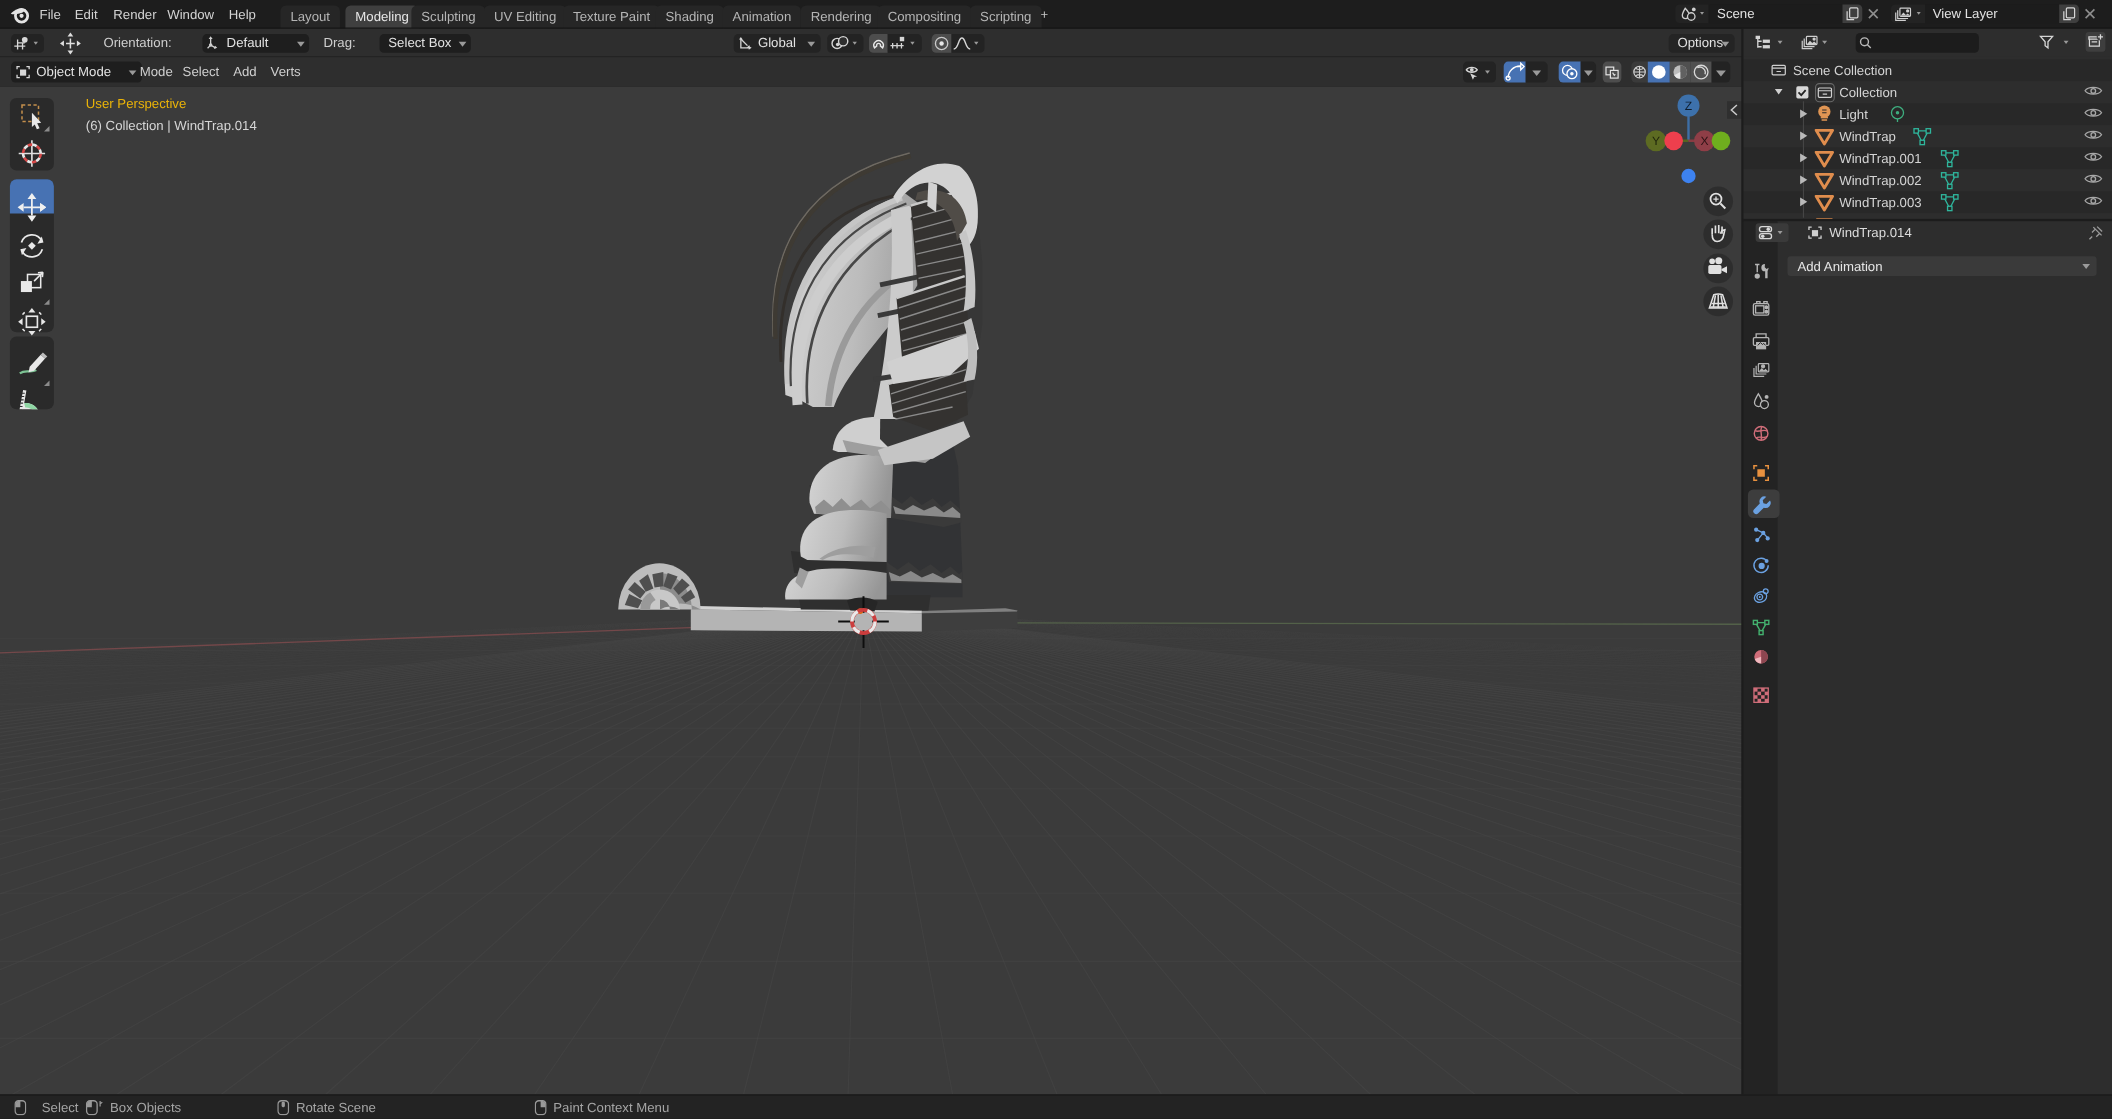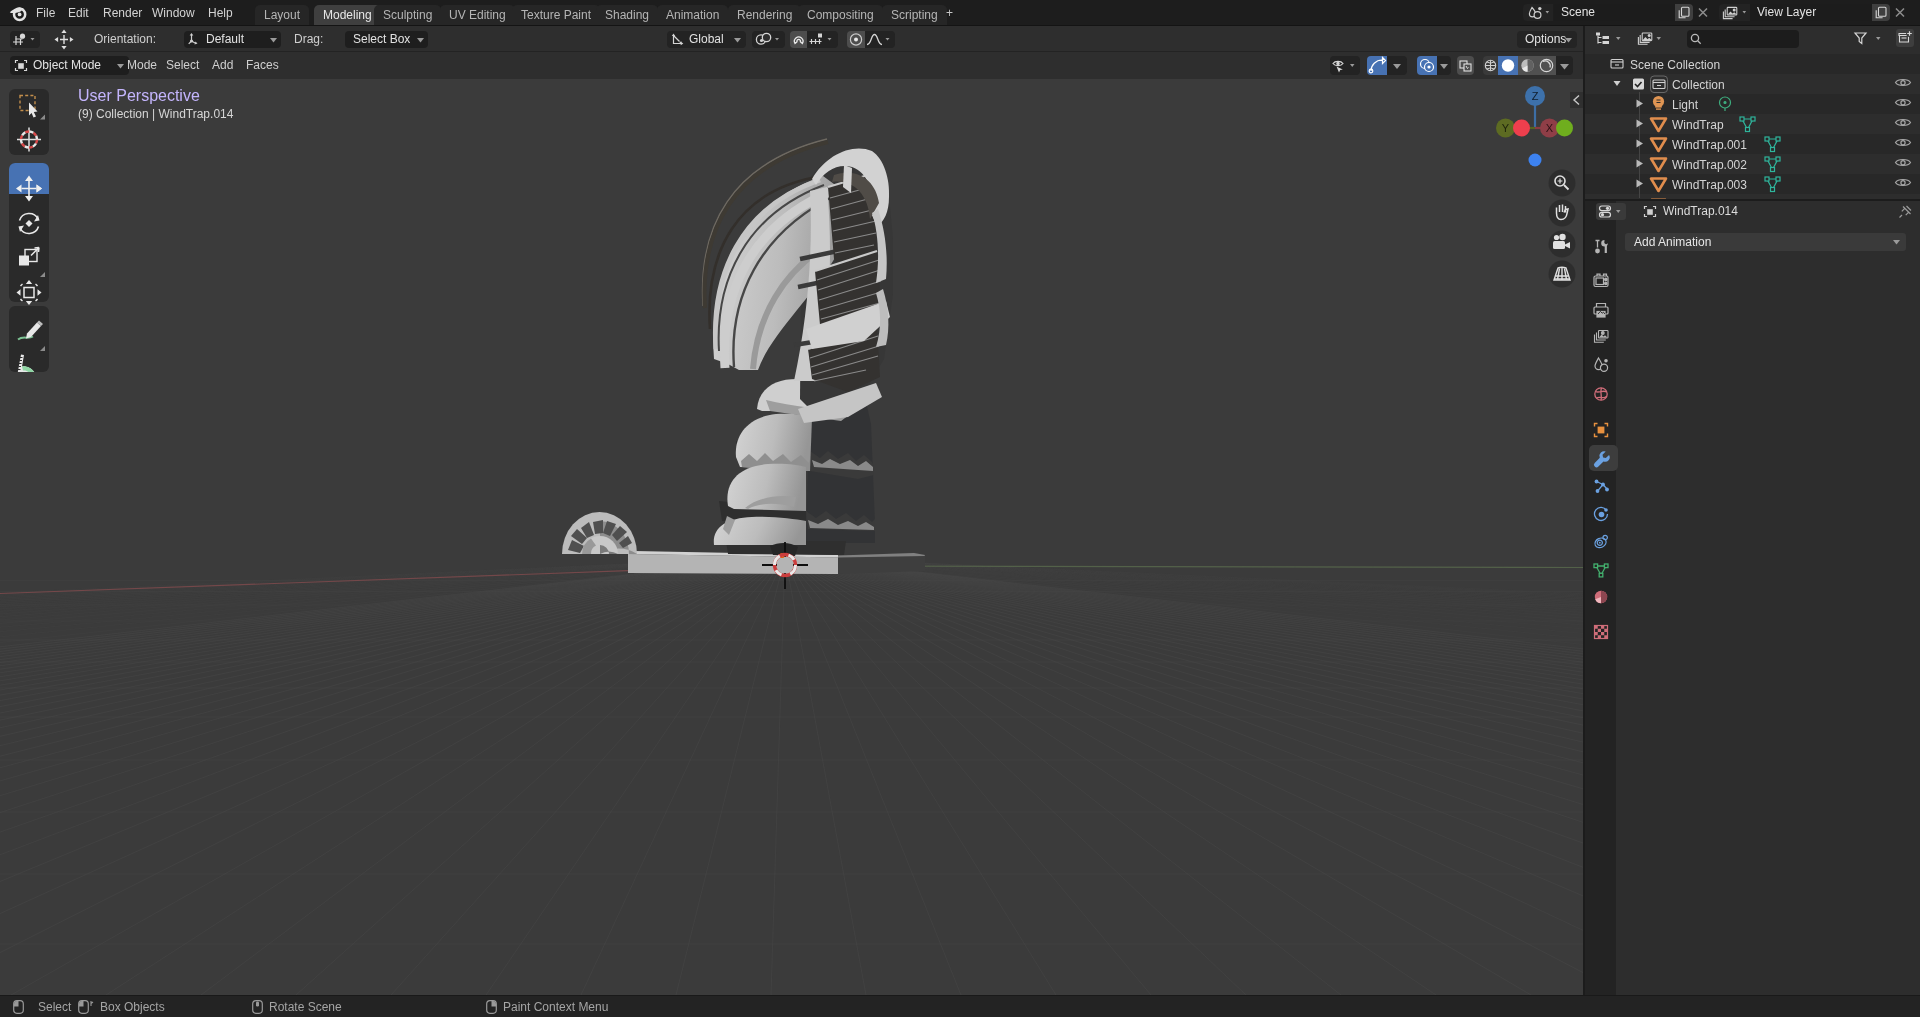--- a/index.html
+++ b/index.html
@@ -209,21 +209,21 @@
         <rect x="5.2" y="5.2" width="5.6" height="5.6" fill="#d8d8d8"></rect>
       </svg>
       <span style="position:absolute;left:23px;top:0;line-height:19px">Object Mode</span>
       <svg class="abs" style="right:4px;top:6px" width="9" height="8" viewBox="0 0 9 8">
           <path d="M1 2 h7 l-3.5 4.5 Z" fill="#9a9a9a"></path>
         </svg>
     </div>
     <div class="lbl" style="left:127px;top:0;line-height:27px">Mode</div>
     <div class="lbl" style="left:166px;top:0;line-height:27px">Select</div>
     <div class="lbl" style="left:212px;top:0;line-height:27px">Add</div>
-    <div class="lbl" style="left:246px;top:0;line-height:27px">Faces</div>
+    <div class="lbl" style="left:246px;top:0;line-height:27px">Verts</div>
 
     <div class="wbox" style="left:1330px;top:4px;width:30px;height:19px">
       <svg width="30" height="19" viewBox="0 0 30 19">
         <g fill="none" stroke="#d5d5d5" stroke-width="1.2">
           <path d="M3 7.5 C5 4.6 11 4.6 13 7.5 C11 10.4 5 10.4 3 7.5 Z"></path>
         </g>
         <circle cx="8" cy="7.5" r="1.7" fill="#d5d5d5"></circle>
         <path d="M6.5 10.5 l2.5 6 l1.2 -2.4 l2.6 -0.6 Z" fill="#d5d5d5"></path>
         <path d="M20 8 l4.5 0 l-2.25 3 Z" fill="#9a9a9a"></path>
       </svg>
@@ -603,22 +603,22 @@
         <g stroke="#e0e0e0" stroke-width="1.4" fill="none">
           <path d="M1554 201 L1558 189 a9 7 0 0 1 8 0 L1570 201 Z"></path>
           <path d="M1556 197 h12 M1555 200 h14 M1559.5 189.5 l-2 11 M1564.5 189.5 l2 11 M1562 189 v12"></path>
         </g>
       </g>
 
       <path d="M1570 13 h14 v16 h-14 z" fill="#2f2f2f"></path>
       <path d="M1579 16.5 l-5 4.5 l5 4.5" stroke="#c9c9c9" stroke-width="1.4" fill="none"></path>
     </svg>
 
-    <div class="abs" style="left:78px;top:8px;font-size:16px;color:#c4b5fd">User Perspective</div>
-    <div class="abs" style="left:78px;top:28px;font-size:12px;color:#d6d6d6">(9) Collection | WindTrap.014</div>
+    <div class="abs" style="left:78px;top:8px;font-size:12px;color:#eab308">User Perspective</div>
+    <div class="abs" style="left:78px;top:28px;font-size:12px;color:#d6d6d6">(6) Collection | WindTrap.014</div>
 
     <div class="abs" style="left:9px;top:10px;width:40px;height:66px;background:rgba(41,41,41,0.95);border-radius:6px"></div>
     <div class="abs" style="left:9px;top:84px;width:40px;height:139px;background:rgba(41,41,41,0.95);border-radius:6px"></div>
     <div class="abs" style="left:9px;top:227px;width:40px;height:66px;background:rgba(41,41,41,0.95);border-radius:6px"></div>
     <div class="abs" style="left:9px;top:84px;width:40px;height:31px;background:#4772b3;border-radius:6px 6px 0 0"></div>
     <svg class="abs" style="left:9px;top:10px" width="40" height="283" viewBox="0 0 40 283">
       <g transform="translate(20,15.5)">
         <rect x="-9" y="-9" width="15" height="15" fill="none" stroke="#c28e4c" stroke-width="1.4" stroke-dasharray="3 2.2"></rect>
         <path d="M0 -2 L8.5 7 L4.8 7.6 L7 12 L4.5 13 L2.6 8.6 L0 11 Z" fill="#e8e8e8"></path>
         <path d="M16 10 l0 5 l-5 0 Z" fill="#8b8b8b"></path>

